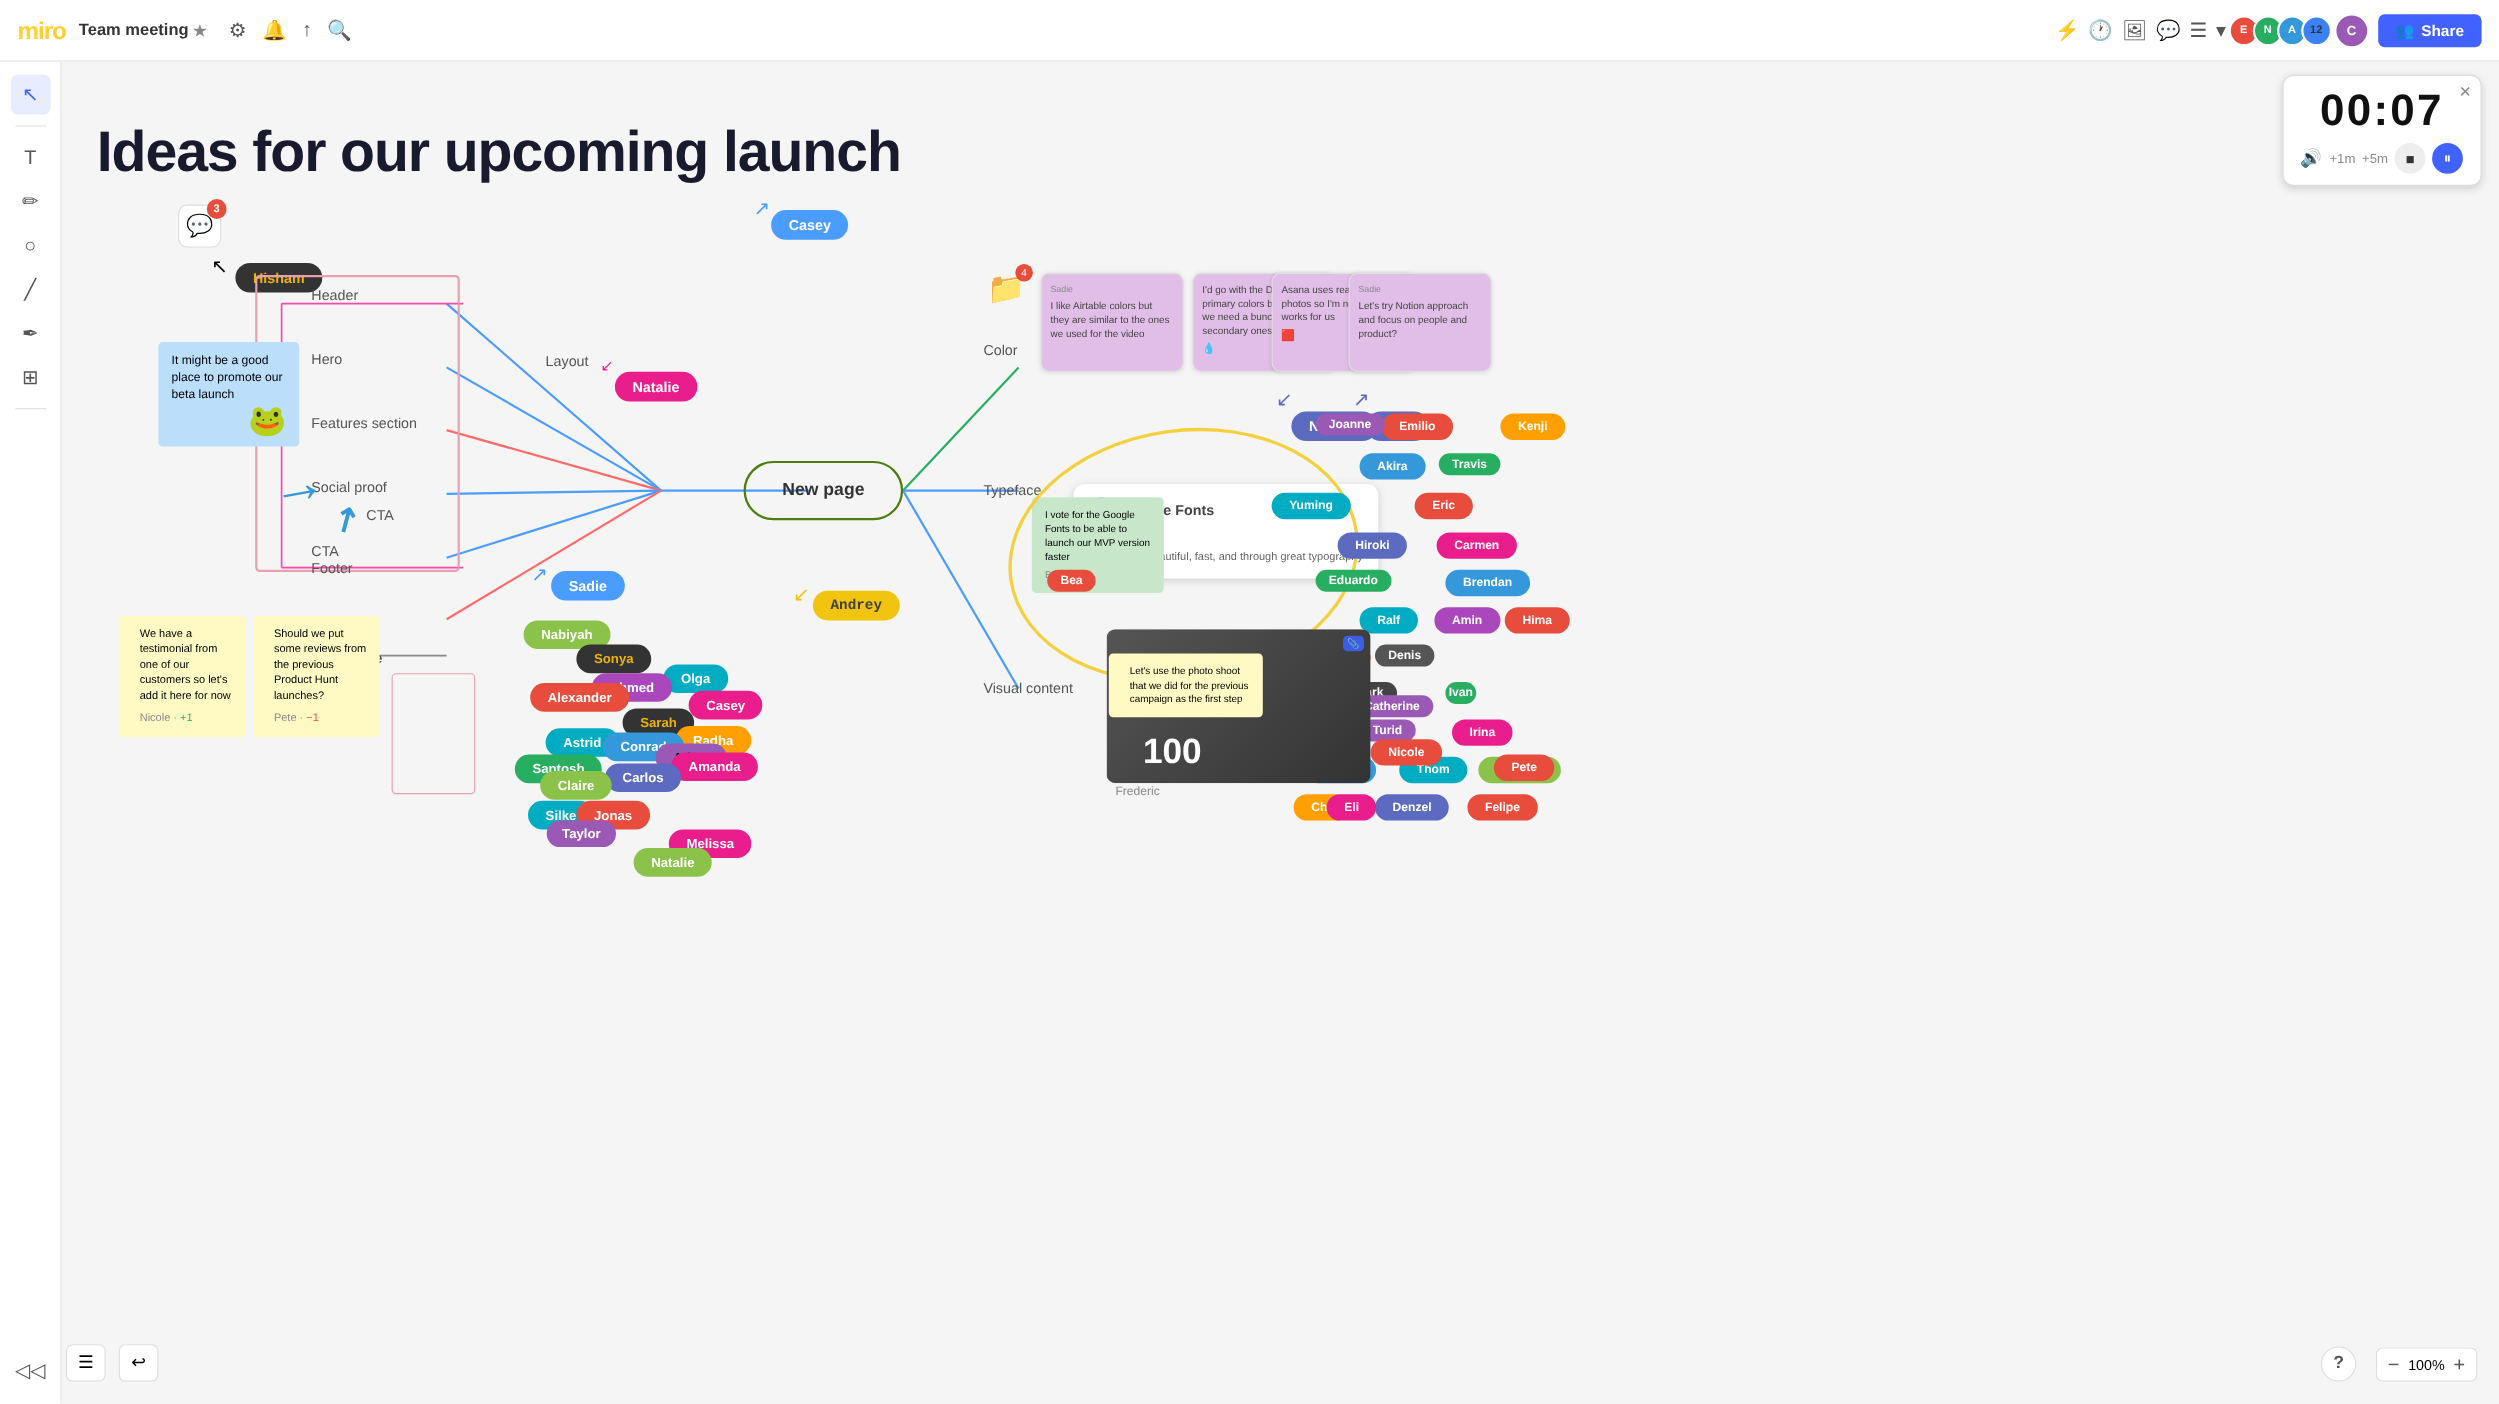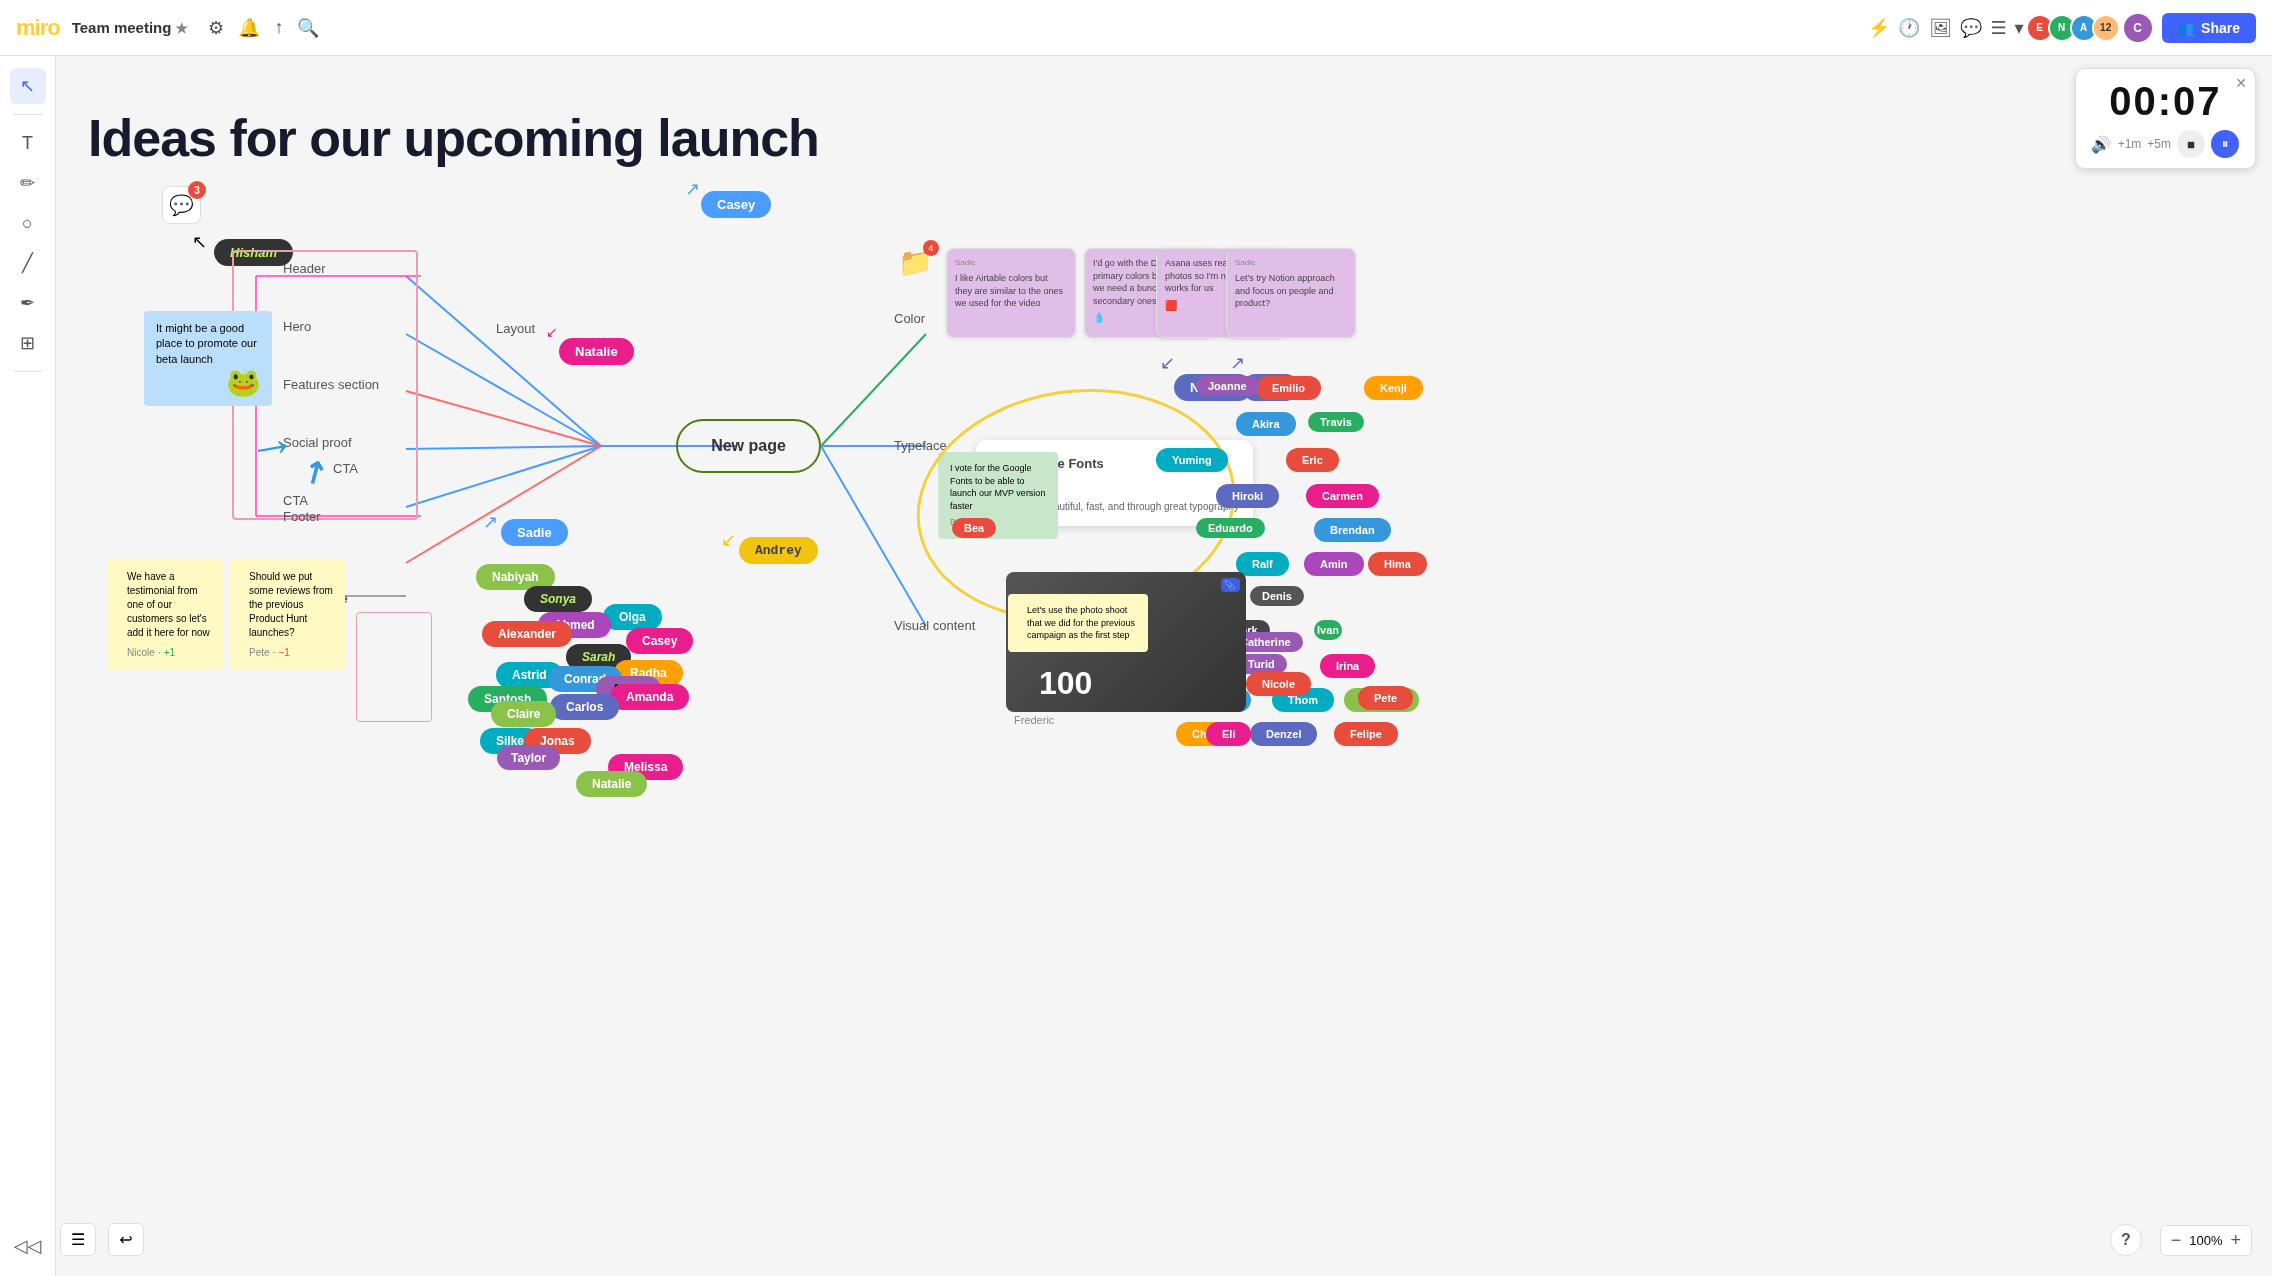--- a/index.html
+++ b/index.html
@@ -15,21 +15,21 @@
     .miro-logo { font-weight: 900; font-size: 22px; color: #FFD02F; letter-spacing: -1px; }
     .board-title { font-size: 15px; font-weight: 600; color: #333; display: flex; align-items: center; gap: 4px; }
     .star-icon { color: #888; font-size: 14px; }
     .topbar-icons { display: flex; gap: 14px; align-items: center; margin-left: 8px; }
     .topbar-icon { font-size: 18px; color: #555; cursor: pointer; }
     .topbar-spacer { flex: 1; }
     .topbar-right { display: flex; align-items: center; gap: 8px; }
     .share-btn { background: #4262ff; color: #fff; border: none; border-radius: 6px; padding: 7px 16px; font-size: 14px; font-weight: 600; cursor: pointer; display: flex; align-items: center; gap: 6px; }
     .avatar-group { display: flex; align-items: center; }
     .avatar { width: 28px; height: 28px; border-radius: 50%; border: 2px solid #fff; margin-left: -6px; font-size: 10px; display: flex; align-items: center; justify-content: center; font-weight: 700; color: #fff; }
-    .avatar-count { background: #fdba74; color: #333; font-size: 10px; }
+    .avatar-count { background: #3b82f6; color: #333; font-size: 10px; }
 
     
     #timer-widget {
       position: fixed; top: 68px; right: 16px;
       background: #fff; border: 1px solid #ddd; border-radius: 10px;
       padding: 10px 16px; display: flex; flex-direction: column; align-items: center;
       box-shadow: 0 2px 8px rgba(0,0,0,0.15); z-index: 200; min-width: 180px;
     }
     .timer-close { position: absolute; top: 6px; right: 8px; font-size: 14px; color: #888; cursor: pointer; }
     .timer-time { font-size: 40px; font-weight: 700; color: #111; letter-spacing: 2px; }
@@ -74,21 +74,21 @@
       display: flex; align-items: center; justify-content: center;
       font-size: 14px; font-weight: 600; white-space: nowrap;
       padding: 6px 16px; cursor: pointer;
     }
     .node-outline {
       background: transparent; border: 2px solid #4d7c0f;
       color: #333; border-radius: 30px;
     }
     .node-filled-blue { background: #4b9cff; color: #fff; border-radius: 20px; }
     .node-filled-pink { background: #e91e8c; color: #fff; border-radius: 20px; }
-    .node-dark { background: #333; color: #bef264; border-radius: 20px; font-style: italic; }
+    .node-dark { background: #333; color: #eab308; border-radius: 20px; }
     .node-yellow { background: #f1c40f; color: #404040; border-radius: 20px; font-family: Liberation Mono, monospace; }
     .node-red { background: #e74c3c; color: #fff; border-radius: 20px; }
     .node-light-blue { background: #3498db; color: #fff; border-radius: 20px; }
     .node-indigo { background: #5c6bc0; color: #fff; border-radius: 20px; }
     .node-lime { background: #8bc34a; color: #fff; border-radius: 20px; }
     .node-cyan { background: #00acc1; color: #fff; border-radius: 20px; }
     .node-magenta { background: #ab47bc; color: #fff; border-radius: 20px; }
     .node-amber { background: #ffa000; color: #fff; border-radius: 20px; }
 
     

